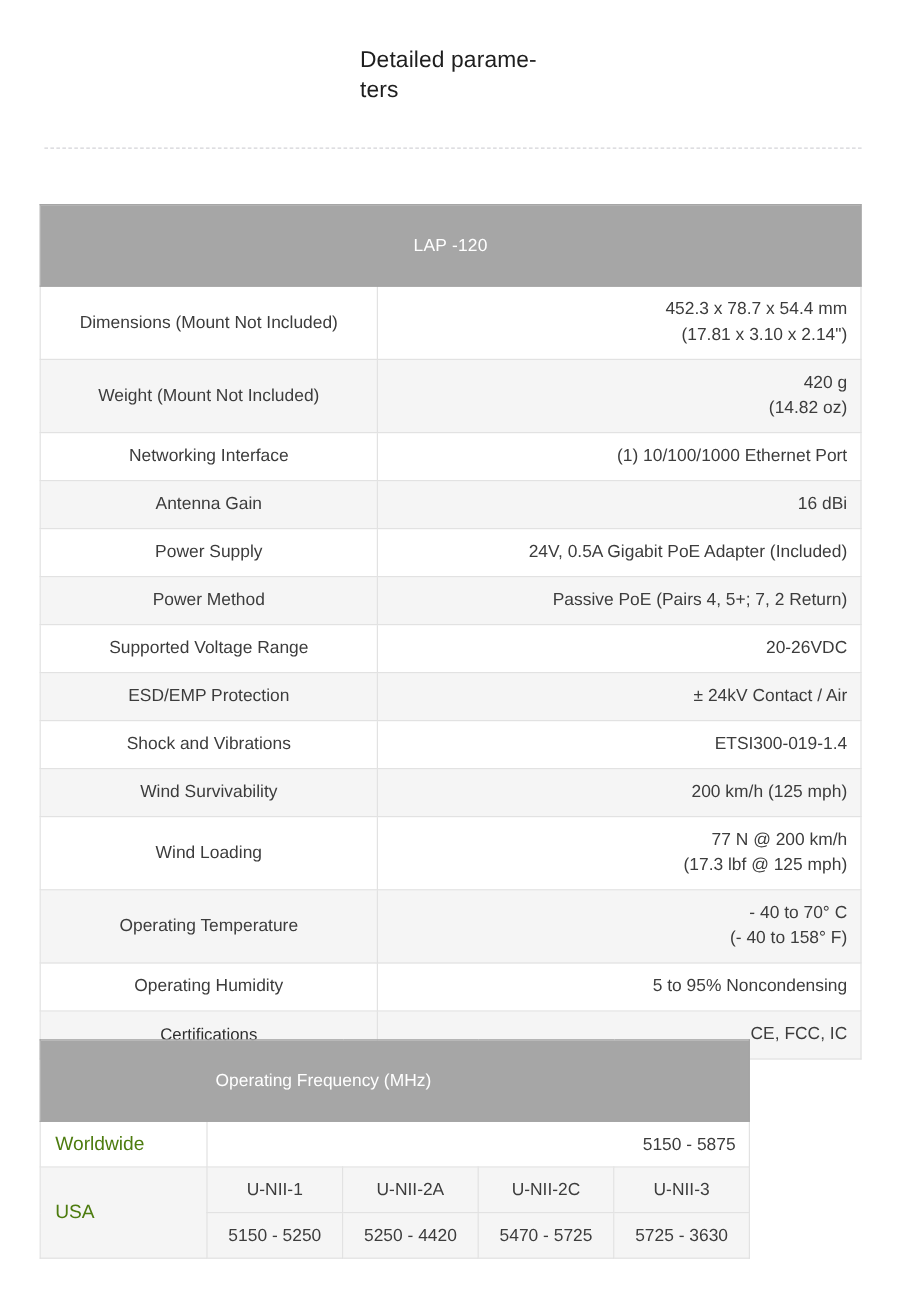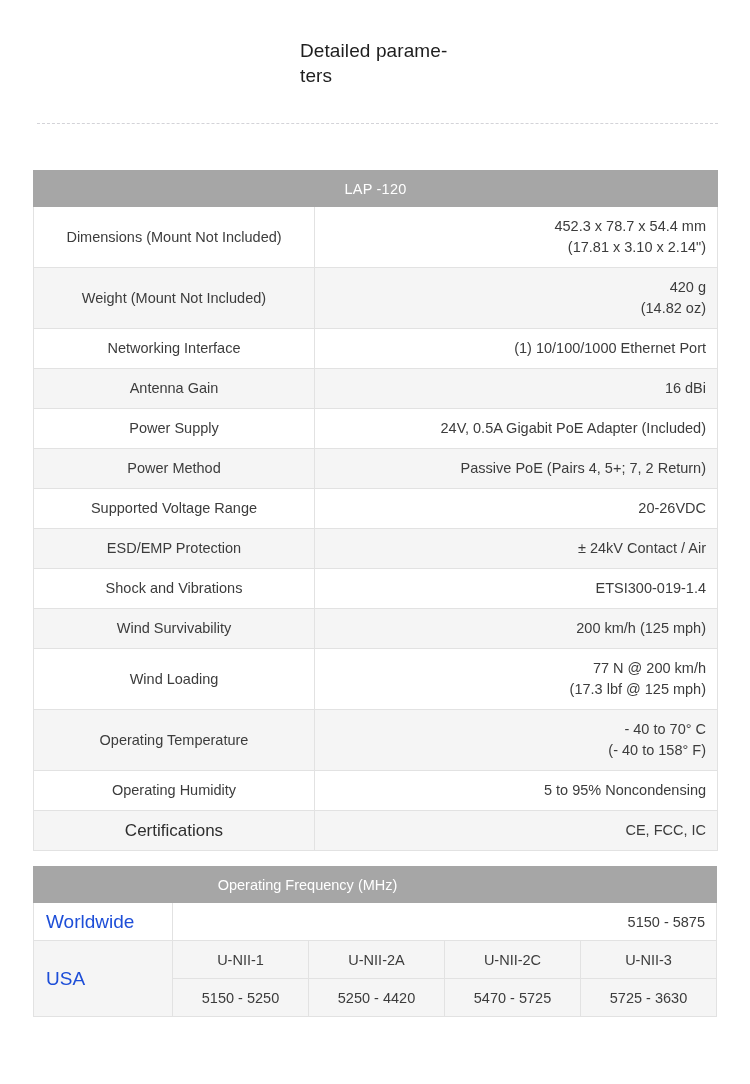--- a/index.html
+++ b/index.html
@@ -45,21 +45,21 @@
 
   
   .spec-table {
     position: absolute;
     border-collapse: collapse;
     table-layout: fixed;
     font-family: "Liberation Sans", sans-serif;
   }
   .spec-table td, .spec-table th {
     border: 1px solid #e2e2e2;
-    padding: 0;
+    padding: 16px;
     vertical-align: middle;
   }
 
   .table-header-cell {
     background: #a6a6a6;
     color: #ffffff;
     font-size: 14.5px;
     font-weight: 400;
     text-align: center;
     height: 35px;
@@ -80,51 +80,51 @@
   .row-shade  { background: #f5f5f5; }
 
   .cell-label {
     font-size: 14.5px;
     color: #3c3c3c;
     text-align: center;
     padding: 9px 12px 9px 12px !important;
     line-height: 21px;
   }
   .cell-label.big {
-    font-size: 17px;
+    font-size: 14px;
     color: #2e2e2e;
   }
   .cell-value {
     font-size: 14.5px;
     color: #3c3c3c;
     text-align: right;
     padding: 9px 11px 9px 11px !important;
     line-height: 21px;
   }
   .cell-value .sub-line { display: block; }
 
   
   #table-frequency {
     left: 33px;
     top: 866px;
-    width: 684px;
+    width: 592px;
   }
   #table-frequency .col-region { width: 139px; }
   #table-frequency .freq-band-cell,
   #table-frequency .freq-range-cell {
     width: 136px;
     text-align: center;
     font-size: 14.5px;
     color: #3c3c3c;
     height: 37px;
     padding: 0 4px !important;
   }
   #table-frequency .region-cell {
-    font-size: 19px;
-    color: #1d4ed8;
+    font-size: 16px;
+    color: #4d7c0f;
     text-align: left;
     padding: 0 0 0 12px !important;
   }
   #table-frequency .worldwide-value {
     text-align: right;
     font-size: 14.5px;
     color: #3c3c3c;
     padding: 0 11px 0 0 !important;
     height: 37px;
   }

